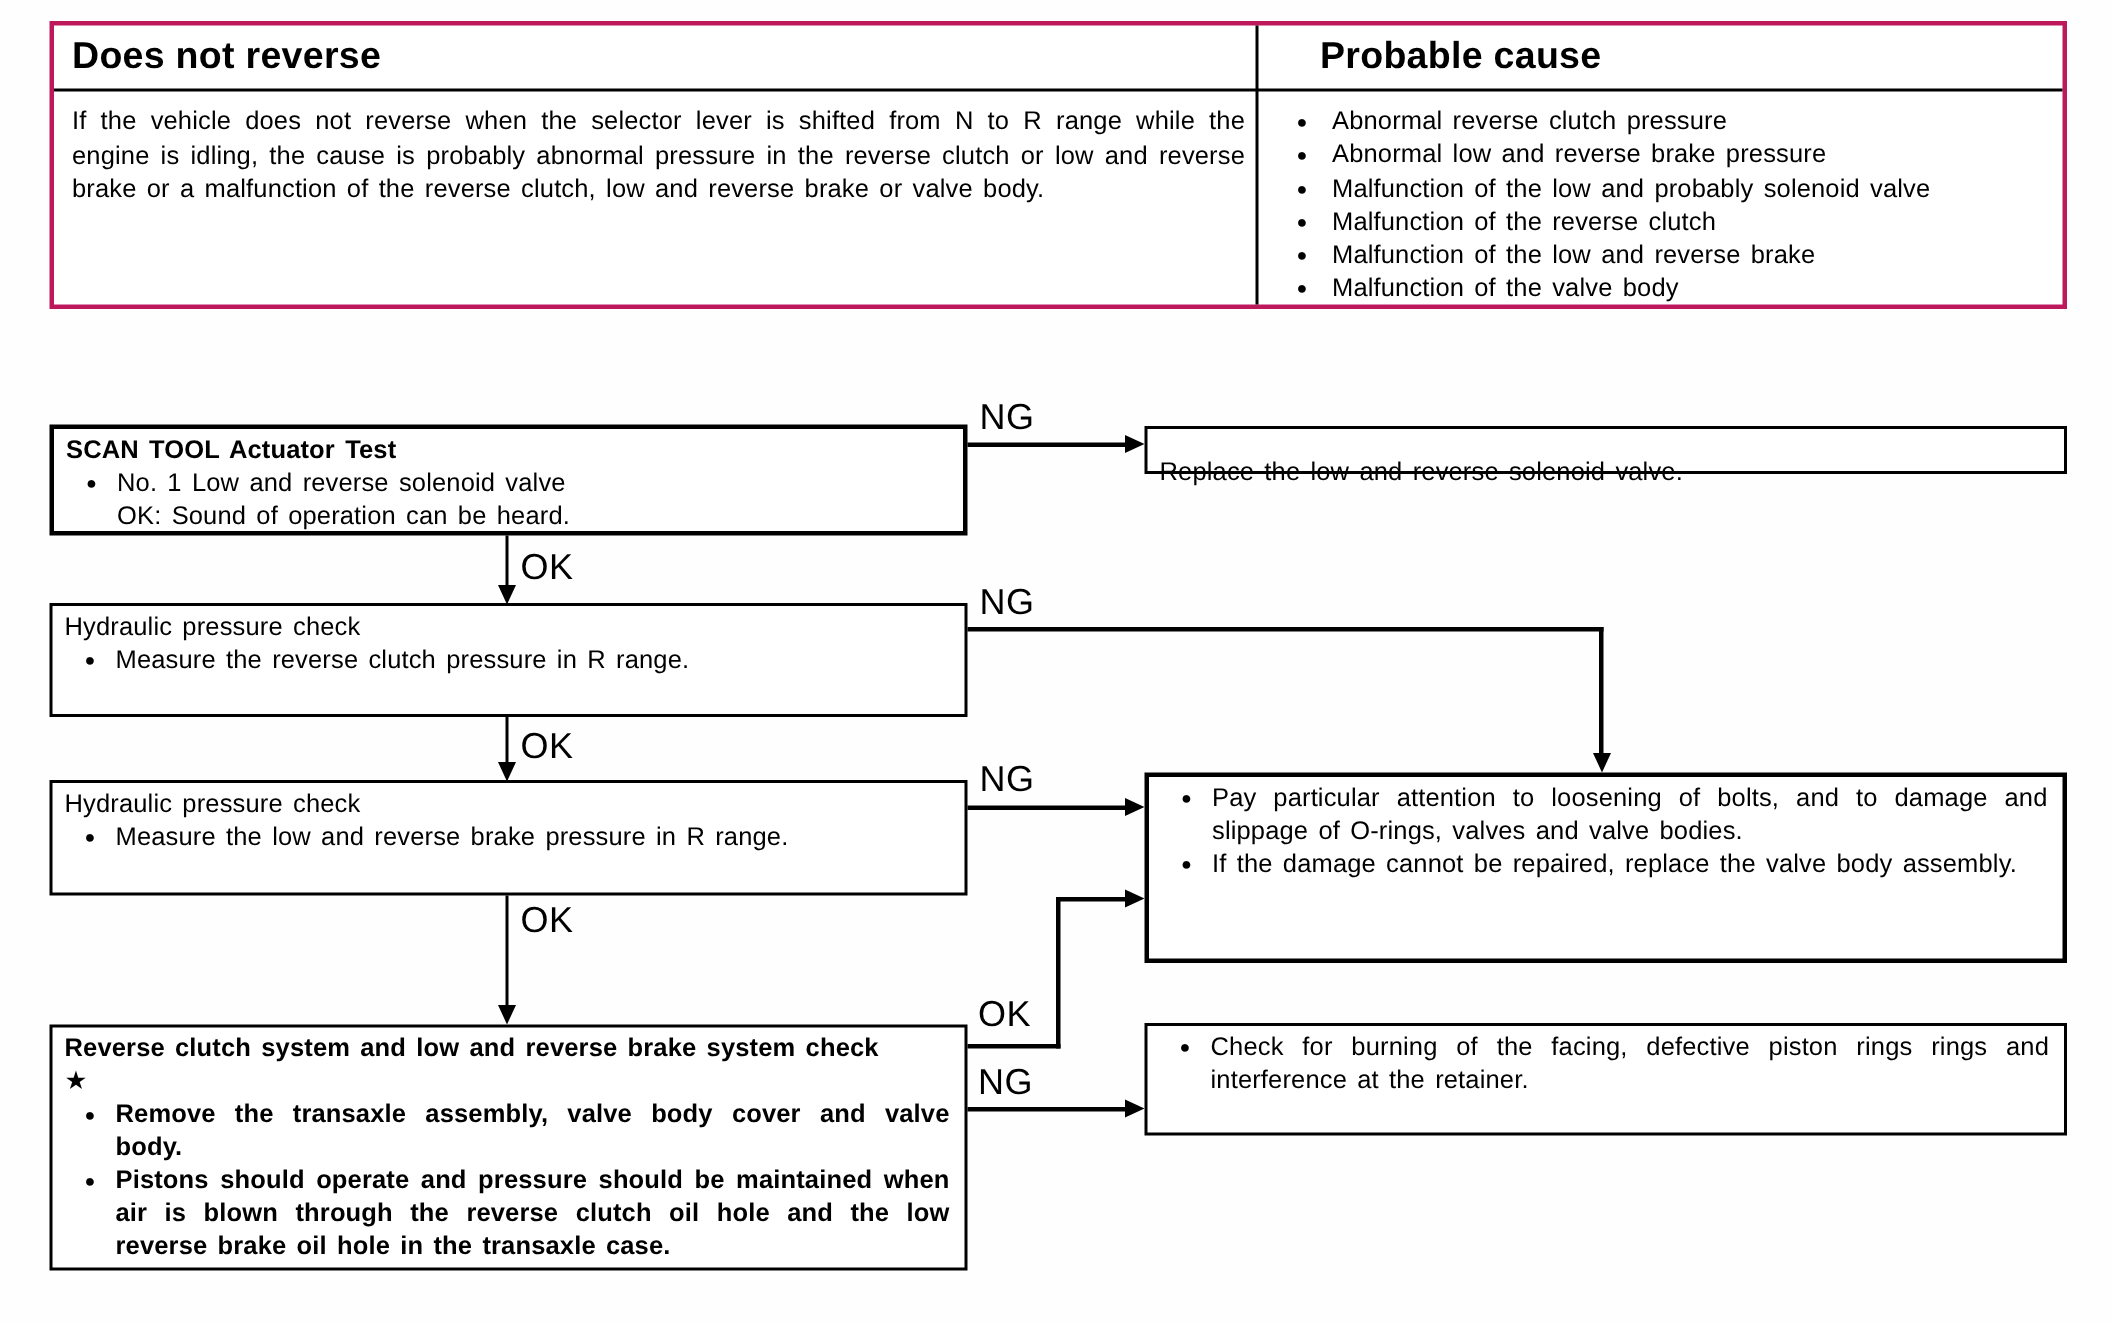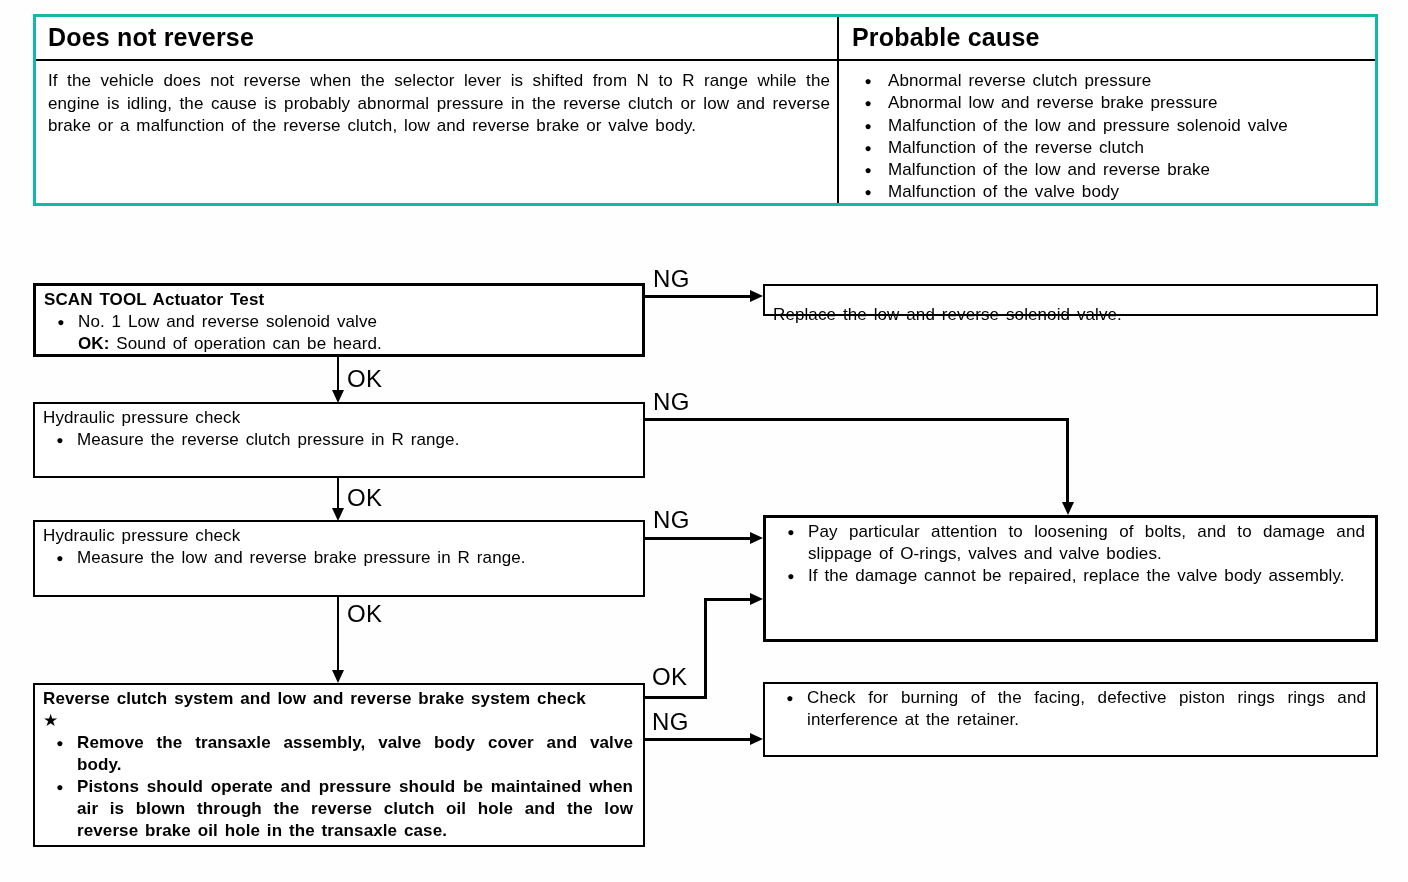--- a/index.html
+++ b/index.html
@@ -4,50 +4,50 @@
 <style>
   html,body{margin:0;padding:0;background:#ffffff;}
   .canvas{
     position:relative;width:1408px;height:882px;background:#fefefe;
     font-family:"Liberation Sans","DejaVu Sans",sans-serif;color:#000;
     overflow:hidden;
   }
   
   .sym-table{
     position:absolute;left:33px;top:14px;width:1345px;height:192px;
-    border:3px solid #14b8a6;box-sizing:border-box;background:#fff;
+    border:3px solid #be185d;box-sizing:border-box;background:#fff;
   }
   .t-divider{position:absolute;left:801px;top:0;bottom:0;width:2px;background:#000;}
   .t-headline{position:absolute;left:0;right:0;top:42px;height:2px;background:#000;}
   .t-head{
     position:absolute;top:6px;font-size:25px;font-weight:bold;letter-spacing:0.2px;
   }
   .t-head.left{left:12px;}
-  .t-head.right{left:816px;}
+  .t-head.right{left:844px;}
   .t-body-left{
     position:absolute;left:12px;top:53px;width:782px;
     font-size:17px;line-height:22.5px;text-align:justify;letter-spacing:0.1px;word-spacing:2px;
   }
   .t-body-right{position:absolute;left:812px;top:53px;width:528px;font-size:17px;line-height:22.3px;}
   .cause-row{display:flex;}
   .cause-dot{flex:0 0 40px;text-align:center;font-size:12px;line-height:22.3px;}
   .cause-text{flex:1;letter-spacing:0.1px;word-spacing:2px;}
   
   .flowbox{
     position:absolute;border:2px solid #000;box-sizing:border-box;background:#fff;
     font-size:17px;line-height:22px;padding:3px 10px 3px 8px;letter-spacing:0.1px;word-spacing:2px;
   }
   .flowbox.thick{border-width:3px;}
   .fb-title{white-space:nowrap;}
   .fb-title.bold{font-weight:bold;}
   .b-row{display:flex;}
   .b-dot{flex:0 0 34px;text-align:center;font-size:12px;line-height:22px;}
   .b-text{flex:1;text-align:justify;}
   .ok-line{margin-left:34px;}
-  .ok-line .bold{font-weight:bold;}
+  .ok-line .bold{font-weight:normal;}
   .star-line{line-height:22px;}
   
   .hline,.vline{position:absolute;background:#000;}
   .arrow-r{position:absolute;width:0;height:0;border-top:6px solid transparent;border-bottom:6px solid transparent;border-left:13px solid #000;}
   .arrow-d{position:absolute;width:0;height:0;border-left:6px solid transparent;border-right:6px solid transparent;border-top:13px solid #000;}
   .flow-lbl{position:absolute;font-size:24px;letter-spacing:0.4px;}
 </style>
 </head>
 <body>
 
@@ -63,21 +63,21 @@
       <div class="cause-row">
         <span class="cause-dot">●</span>
         <span class="cause-text">Abnormal reverse clutch pressure</span>
       </div>
       <div class="cause-row">
         <span class="cause-dot">●</span>
         <span class="cause-text">Abnormal low and reverse brake pressure</span>
       </div>
       <div class="cause-row">
         <span class="cause-dot">●</span>
-        <span class="cause-text">Malfunction of the low and pressure solenoid valve</span>
+        <span class="cause-text">Malfunction of the low and probably solenoid valve</span>
       </div>
       <div class="cause-row">
         <span class="cause-dot">●</span>
         <span class="cause-text">Malfunction of the reverse clutch</span>
       </div>
       <div class="cause-row">
         <span class="cause-dot">●</span>
         <span class="cause-text">Malfunction of the low and reverse brake</span>
       </div>
       <div class="cause-row">

